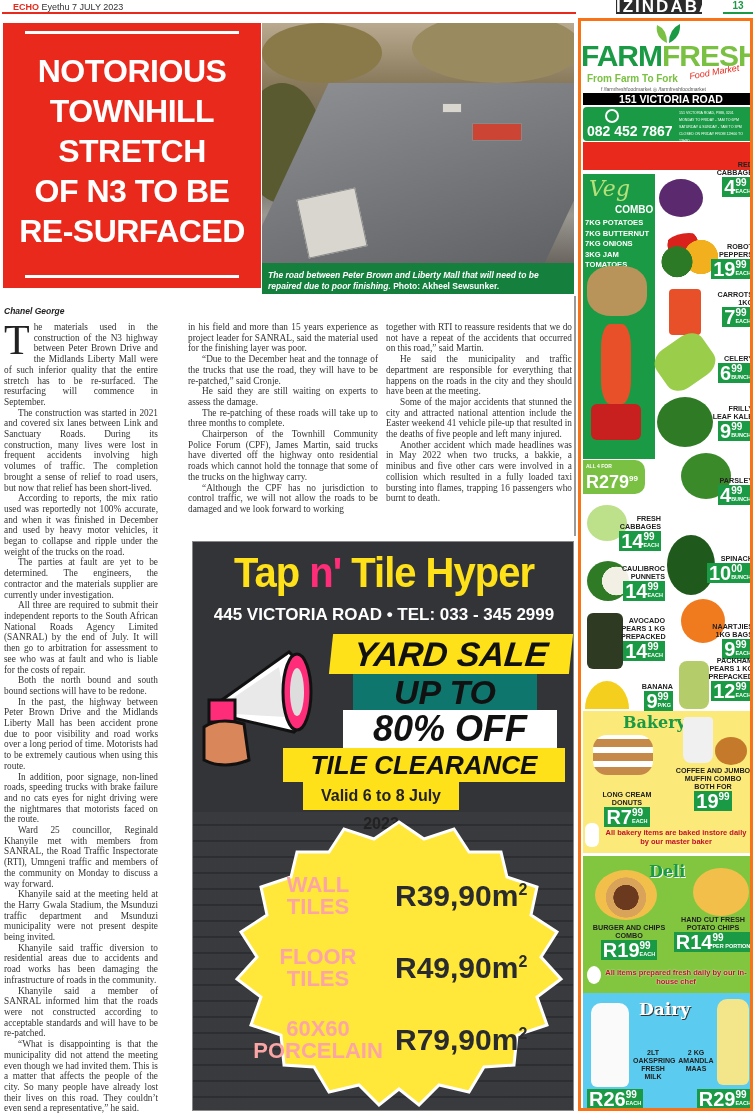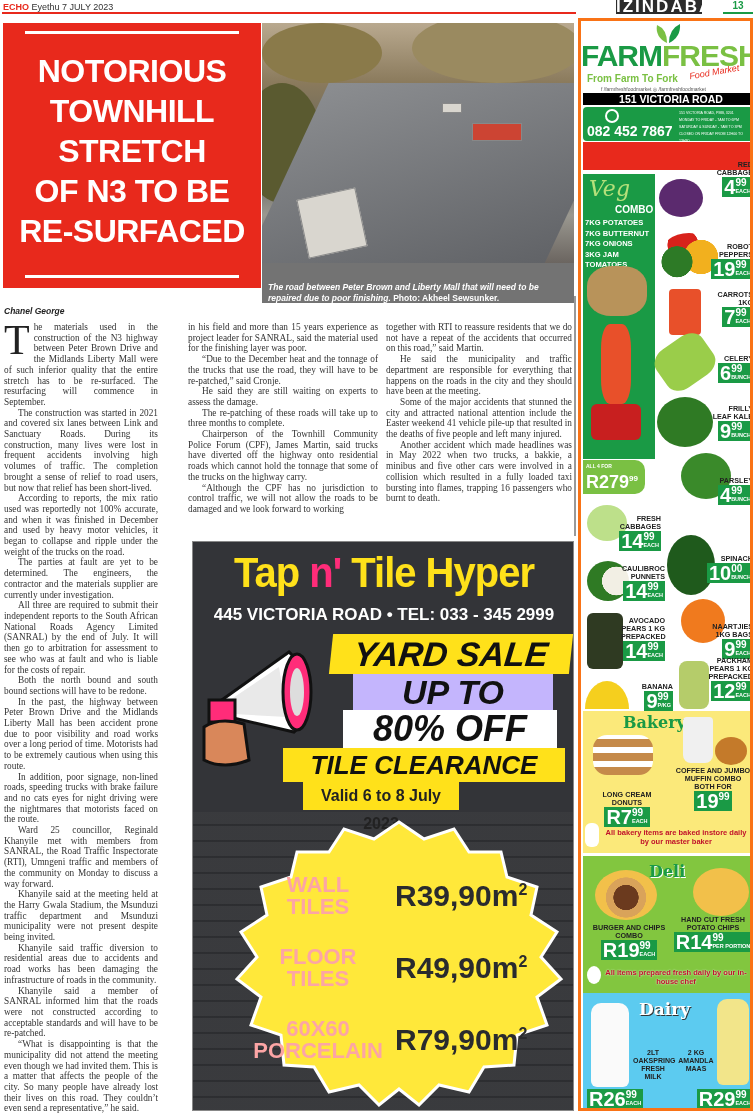--- a/index.html
+++ b/index.html
@@ -1,57 +1,57 @@
 <!DOCTYPE html>
 <html><head>
 <meta charset="utf-8">
 <style>
   * { box-sizing: border-box; margin: 0; padding: 0; }
   body { width: 756px; height: 1113px; background: #fff; position: relative; overflow: hidden; font-family: "Liberation Serif", serif; color: #222; }
 
   
   .masthead { position: absolute; left: 0; top: 0; width: 756px; height: 20px; }
-  .mh-left { position: absolute; left: 3px; top: 2px; font-family: "Liberation Sans", sans-serif; font-size: 9px; color: #333; }
+  .mh-left { position: absolute; left: 13px; top: 2px; font-family: "Liberation Sans", sans-serif; font-size: 9px; color: #333; }
   .mh-left b { color: #e8291c; font-weight: bold; }
   .mh-rule { position: absolute; left: 2px; top: 12px; width: 574px; height: 2px; background: #e8291c; }
   .mh-section { position: absolute; left: 616px; top: 0; width: 86px; height: 14px; background: #2b2b2b; color: #fff; font-family: "Liberation Sans", sans-serif; font-weight: bold; font-size: 17px; letter-spacing: 2px; text-align: center; line-height: 14px; }
   .mh-page { position: absolute; left: 723px; top: 0; width: 30px; font-family: "Liberation Sans", sans-serif; font-weight: bold; font-size: 10px; color: #1a9a45; text-align: center; border-bottom: 2px solid #1a9a45; line-height: 12px; }
 
   
   .headline-box { position: absolute; left: 3px; top: 23px; width: 258px; height: 265px; background: #e8291c; }
   .hl-rule { position: absolute; left: 22px; width: 214px; height: 3px; background: #fff; }
   .headline { position: absolute; left: 0; top: 28px; width: 258px; text-align: center; color: #fff; font-family: "Liberation Sans", sans-serif; font-weight: bold; font-size: 32px; line-height: 40px; letter-spacing: -0.5px; }
 
   
   .photo { position: absolute; left: 262px; top: 23px; width: 312px; height: 240px; overflow: hidden;
     background: linear-gradient(180deg, #b9a98f 0%, #8a7a5c 25%, #6e6a5c 45%, #5d5b55 60%, #9a9890 80%, #6b6560 100%); }
   .photo .road { position: absolute; left: 20px; top: 60px; width: 300px; height: 200px; background: linear-gradient(160deg, #8b8d90, #5e6064); transform: skewX(-25deg); }
   .photo .truck { position: absolute; background: #d9d6cf; border: 1px solid #888; }
   .photo .tree { position: absolute; border-radius: 50%; background: #4a5a2a; }
-  .caption { position: absolute; left: 262px; top: 263px; width: 312px; height: 40px; background: #737373; color: #fff; font-family: "Liberation Sans", sans-serif; font-size: 8.5px; line-height: 11px; padding: 19px 6px; font-weight: bold; }
+  .caption { position: absolute; left: 262px; top: 263px; width: 312px; height: 31px; background: #15803d; color: #fff; font-family: "Liberation Sans", sans-serif; font-size: 8.5px; line-height: 11px; padding: 7px 6px; font-weight: bold; }
   .caption i { font-style: italic; }
 
   
   .byline { position: absolute; left: 4px; top: 306px; font-family: "Liberation Sans", sans-serif; font-style: italic; font-weight: bold; font-size: 8.5px; color: #222; }
   .col { position: absolute; font-size: 9.3px; line-height: 10.7px; text-align: justify; color: #333; }
   .col p { text-indent: 14px; }
   .col p.first { text-indent: 0; }
   .dropcap { float: left; font-size: 42px; line-height: 34px; padding-right: 4px; margin-top: 1px; color: #222; }
   .col-divider { position: absolute; left: 574px; top: 296px; width: 2px; height: 240px; background: #999; }
 
   
   .tile-ad { position: absolute; left: 192px; top: 541px; width: 382px; height: 570px; background: #333438; border: 1px solid #888; overflow: hidden; }
   .tile-ad .brick { position: absolute; left: 0; top: 270px; width: 382px; height: 300px; background:
       repeating-linear-gradient(0deg, #3a3b3e 0 14px, #2c2d30 14px 16px); opacity: .9; }
   .tile-title { position: absolute; left: 0; top: 8px; width: 382px; text-align: center; font-family: "Liberation Sans", sans-serif; font-weight: bold; font-size: 40px; color: #ffe11a; letter-spacing: -1px; transform: scaleY(1.05); }
   .tile-title .n { color: #ff2c79; }
   .tile-addr { position: absolute; left: 0; top: 63px; width: 382px; text-align: center; font-family: "Liberation Sans", sans-serif; font-weight: bold; font-size: 17px; color: #fff; }
   .stripe { position: absolute; font-family: "Liberation Sans", sans-serif; font-weight: bold; font-style: italic; text-align: center; color: #111; }
   .yard { left: 138px; top: 92px; width: 240px; height: 40px; background: #ffe11a; font-size: 34px; line-height: 40px; transform: skewX(-6deg); }
-  .upto { left: 160px; top: 132px; width: 200px; height: 36px; background: #c4b5fd; font-size: 34px; line-height: 36px; }
+  .upto { left: 160px; top: 132px; width: 184px; height: 36px; background: #0f766e; font-size: 34px; line-height: 36px; }
   .off { left: 150px; top: 168px; width: 214px; height: 38px; background: #fff; font-size: 36px; line-height: 38px; }
   .clear { left: 90px; top: 206px; width: 282px; height: 34px; background: #ffe11a; font-size: 26px; line-height: 34px; }
   .valid { position: absolute; left: 110px; top: 240px; width: 156px; height: 28px; background: #ffe11a; color: #222; font-family: "Liberation Sans", sans-serif; font-weight: bold; font-size: 16px; line-height: 28px; text-align: center; }
   .megaphone { position: absolute; left: 6px; top: 100px; width: 120px; height: 130px; }
   .burst { position: absolute; left: 36px; top: 275px; width: 340px; height: 290px; }
   .tile-rows { position: absolute; left: 60px; top: 318px; width: 300px; }
   .tile-row { display: flex; align-items: center; height: 72px; }
   .tile-name { width: 130px; text-align: center; color: #fca5a5; font-family: "Liberation Sans", sans-serif; font-weight: bold; font-size: 22px; line-height: 22px; }
   .tile-price { flex: 1; text-align: left; padding-left: 12px; color: #2a2b2e; font-family: "Liberation Sans", sans-serif; font-weight: bold; font-size: 30px; }
   .tile-price sup { font-size: 16px; }

